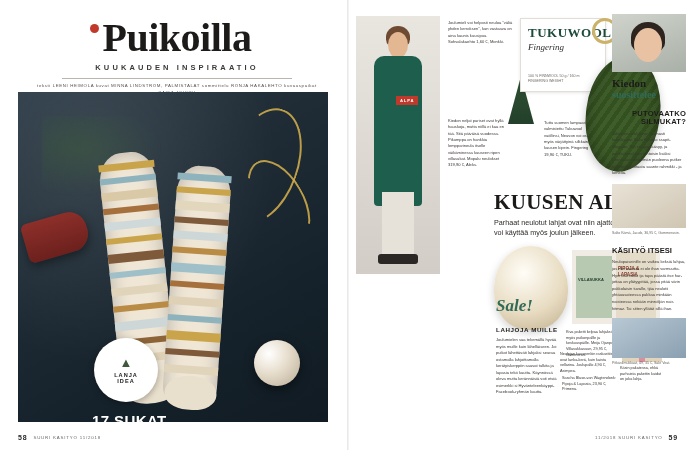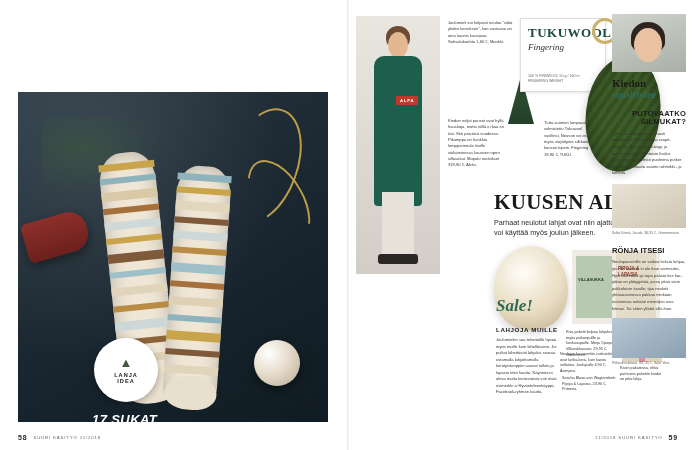--- a/index.html
+++ b/index.html
@@ -82,21 +82,21 @@
     position:absolute; left:76px; top:246px; width:64px; height:64px; border-radius:50%;
     background:#ffffff; color:#1d1b1a; text-align:center;
     display:flex; flex-direction:column; align-items:center; justify-content:center;
     box-shadow:0 2px 6px rgba(0,0,0,0.3);
   }
   .badge-lanja .leaf { font-size:13px; line-height:1; margin-bottom:3px; color:#3e5a3a;}
   .badge-lanja .l1 { font-size:5.6px; font-weight:700; letter-spacing:1px; }
   .badge-lanja .l2 { font-size:5.6px; font-weight:700; letter-spacing:1px; }
 
   .left-caption { position:absolute; left:74px; top:320px; width:130px; color:#ffffff; }
-  .lc-title { font-size:13px; font-weight:700; letter-spacing:0.4px;font-style:italic; }
+  .lc-title { font-size:15px; font-weight:700; letter-spacing:0.4px; }
 
   .folio { position:absolute; bottom:9px; font-size:4.4px; letter-spacing:0.8px; color:#6b6764; }
   .folio .num { font-size:7px; font-weight:700; color:#2a2725; margin-right:4px; vertical-align:-1px;}
   .folio-left { left:18px; }
   .folio-right { right:18px; text-align:right; }
 
   
   .rp { position:absolute; }
 
   .model-photo {
@@ -209,20 +209,29 @@
   .side-h2 { margin-top:10px; font-size:7.6px; font-weight:700; color:#1d1b1a;}
   .side-photo-3 { margin-top:6px; width:74px; height:40px; background: linear-gradient(150deg,#b9c8d4,#8aa0b1);}
 </style>
 </head>
 <body>
 
 <div class="spread">
 
   <div class="page page-left">
 
+    <div class="masthead">
+      <div class="masthead-title">
+        <span class="masthead-dot"></span>
+        <span>Puikoilla</span>
+      </div>
+      <div class="masthead-sub">KUUKAUDEN INSPIRAATIO</div>
+      <div class="masthead-rule"></div>
+      <div class="masthead-credits">teksti LEENI HEIMOLA kuvat MINNA LINDSTRÖM, PALMISTALAT sommittelu RÖNJA HAKALEHTO kuvauspaikat KAISA JOUHKI</div>
+    </div>
 
     <div class="photo-left">
       <div class="sprig"></div>
       <div class="yarn-roll"></div>
       <div class="ribbon" style="left:210px; top:14px; transform:rotate(20deg);"></div>
       <div class="ribbon" style="left:236px; top:64px; width:50px; height:90px; transform:rotate(-30deg);"></div>
 
       <div class="sock sock-a">
         <div class="stripe" style="top:10px;height:7px;background:#c9a44a;"></div>
         <div class="stripe" style="top:24px;height:6px;background:#8fb3bd;"></div>
@@ -349,20 +358,20 @@
     </div>
     <div class="side-name">
       <span>Kiedon</span>
       <span class="it">suosittelee</span>
     </div>
     <div class="side-h">PUTOVAATKO SILMUKAT?</div>
     <div class="side-body">Jokainen neuloja on varmasti huhahtanut Salto Käsinlo ssapit-tilogjaan. Nyt saaga pääsyy, ja perusaineiskaan tahtoisin lisäksi kiinnostaa, enemmän puoleena putker talvella altouttaata saante rahmikki - ja kenellä.</div>
     <div class="side-photo-2"></div>
     <div class="side-cap">Salto Kämä, Jacob,
 36,95 €, Gummerusin.</div>
-    <div class="side-h2">RÖNJA ITSESI</div>
+    <div class="side-h2">KÄSITYÖ ITSESI</div>
     <div class="side-body">Neulopaiseinille on vaikea keksiä lahjaa, jos niin mausta ei ole ihan varmuutta. Hyvi valintatko ija tapa päästä itse har-jottaa on ylätyypitää, jossa pitää värin pakkolaisin tuvalle, tjäa neulotii yhtäuusateessa pakkaa minkään naisteessa nekään minnöljän nais hitmaz. Tai sitten yllätät sillä ihan.</div>
     <div class="side-photo-3"></div>
     <div class="side-cap">Pitkäsilmukkaat,
 49, 35 €, Sale Veat.</div>
   </div>
 
 </div>
 
 </body></html>

